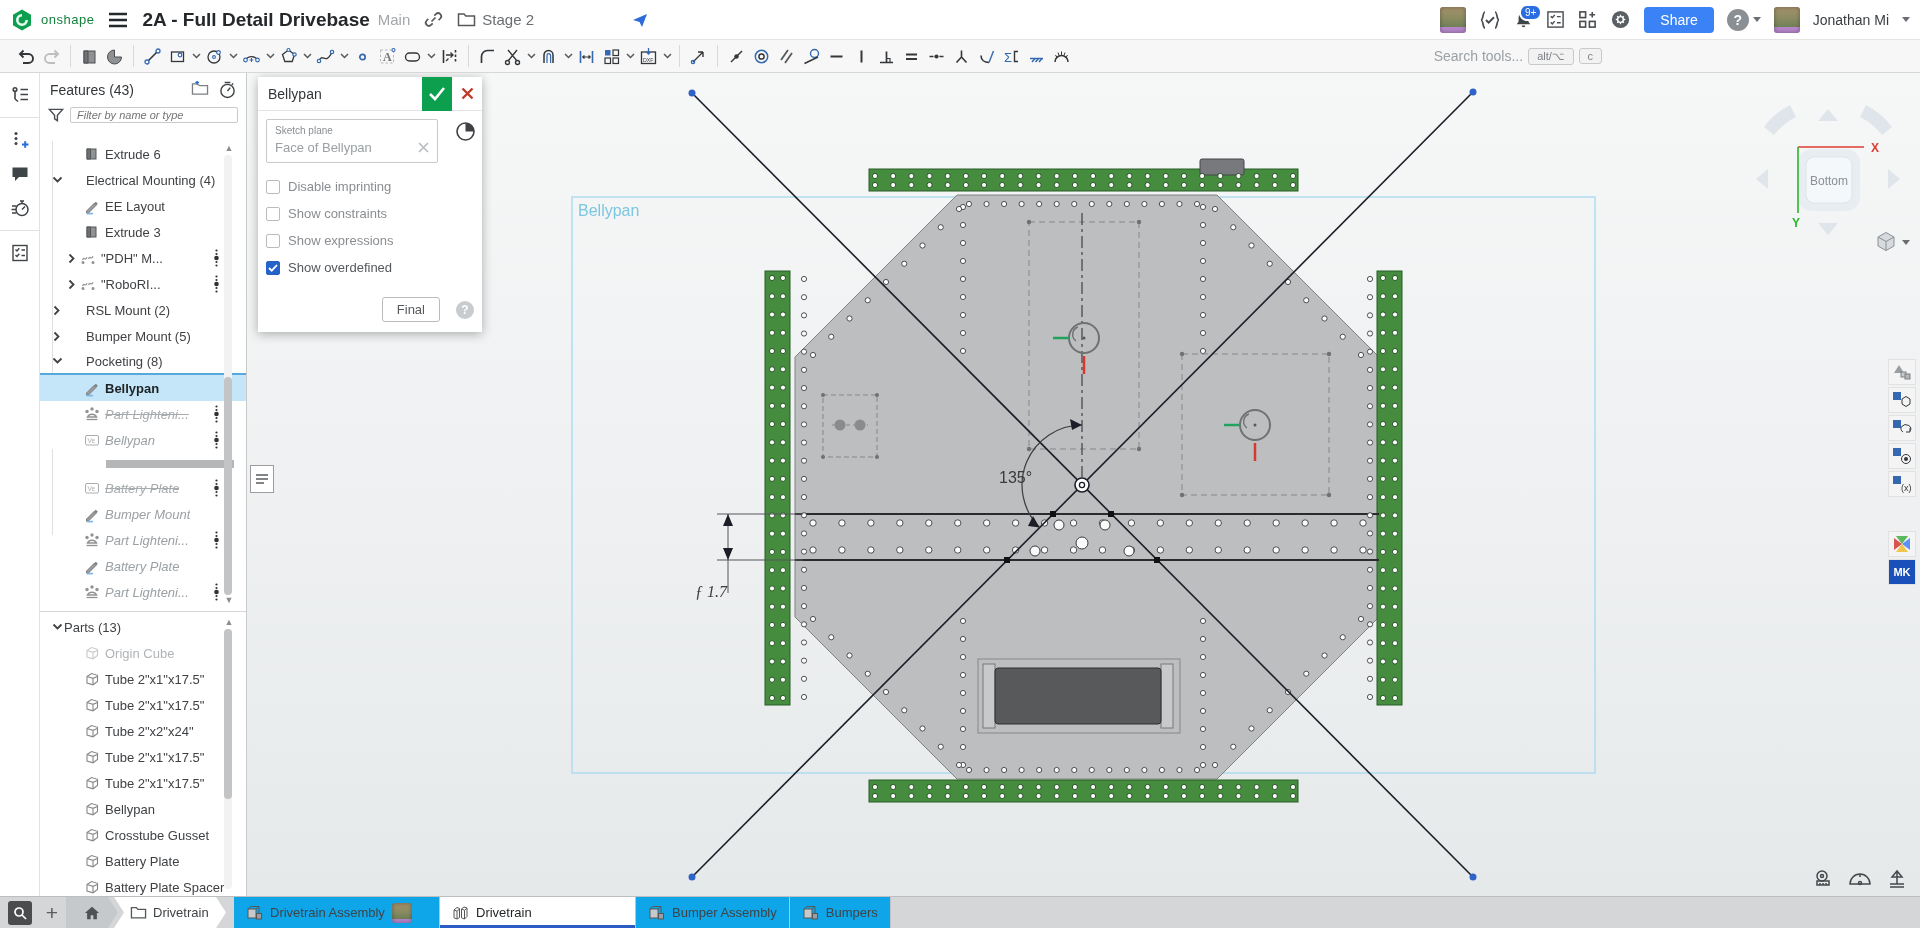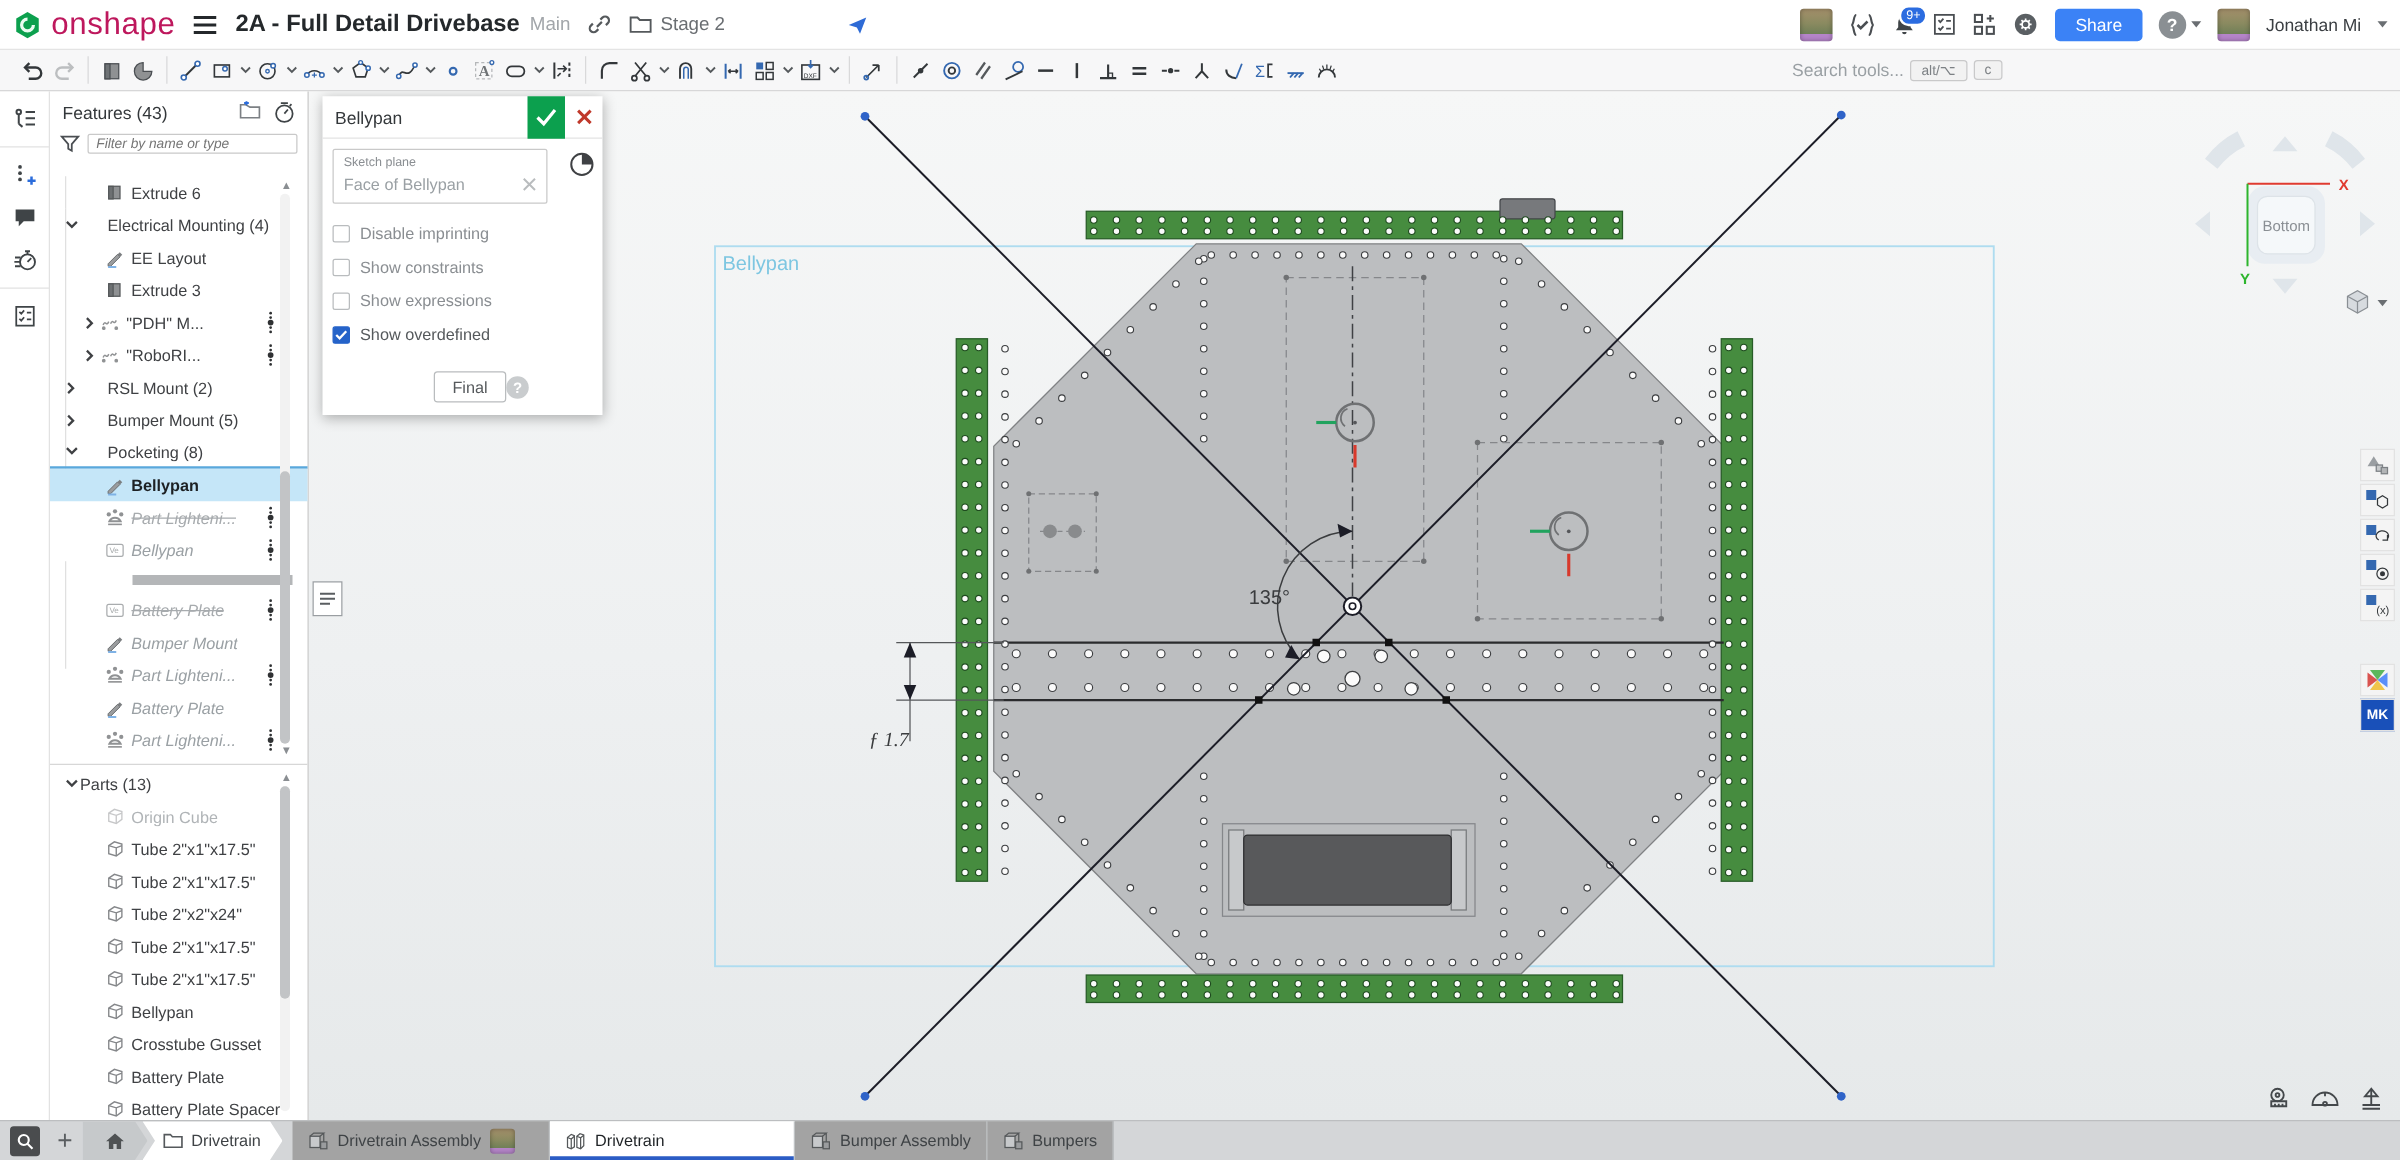--- a/index.html
+++ b/index.html
@@ -2,21 +2,21 @@
 <html><head>
 <meta charset="utf-8">
 <style>
   *{margin:0;padding:0;box-sizing:border-box;}
   html,body{width:1920px;height:929px;overflow:hidden;font-family:"Liberation Sans",sans-serif;background:#fff;}
   svg{display:block;overflow:visible;}
   
   #topbar{height:40px;background:#fff;display:flex;align-items:center;padding:0 10px;border-bottom:1px solid #e4e4e4;position:relative;z-index:40;}
   .tb-gap{width:14px;flex:0 0 auto;}
   #logo-wrap{display:flex;align-items:center;gap:7px;}
-  #logo-text{font-size:25px;color:#be185d;letter-spacing:.5px;}
+  #logo-text{font-size:13px;color:#15803d;letter-spacing:.5px;}
   #doc-title{font-size:19px;font-weight:bold;color:#24282b;margin-left:14px;white-space:nowrap;}
   #workspace-name{font-size:15px;color:#a2a6aa;margin-left:8px;}
   #version-name{font-size:15px;color:#6a6e72;margin-left:6px;}
   #topbar-right{margin-left:auto;display:flex;align-items:center;gap:13px;}
   .avatar{width:26px;height:26px;border-radius:3px;background:
      linear-gradient(180deg,#a5906b 0%,#8a8a60 45%,#6f7f57 78%,#b585c9 78%,#b585c9 100%);
      box-shadow:inset 0 0 4px rgba(0,0,0,.35);flex:0 0 auto;}
   .avatar.small{width:20px;height:20px;}
   #share-btn{background:#3b82f6;color:#fff;font-size:14px;border:none;border-radius:4px;padding:5px 16px;cursor:pointer;}
   .icon-btn{display:flex;align-items:center;justify-content:center;position:relative;color:#4a4e52;}
@@ -77,40 +77,40 @@
   #dlg-body{padding:8px 0 10px 8px;position:relative;}
   #sketch-plane-box{border:1px solid #c9c9c9;border-radius:2px;width:172px;padding:5px 8px 7px 8px;}
   #sp-label{font-size:10px;color:#8a8e92;}
   #sp-value-row{display:flex;align-items:center;margin-top:4px;}
   #sp-value{font-size:13px;color:#9aa0a4;flex:1;}
   #dlg-clock{position:absolute;right:6px;top:10px;cursor:pointer;}
   .chk-row{display:flex;align-items:center;gap:8px;height:27px;cursor:pointer;}
   .chk-box{width:14px;height:14px;border:1px solid #b9bcbe;border-radius:2px;background:#fff;display:flex;align-items:center;justify-content:center;flex:0 0 auto;}
   .chk-box.checked{background:#2563c9;border-color:#2563c9;}
   .chk-label{color:#8a8e92;}
-  #dlg-footer{display:flex;align-items:center;justify-content:center;gap:0;padding:6px 8px 10px 8px;margin-left:30px;}
+  #dlg-footer{display:flex;align-items:center;justify-content:flex-end;gap:16px;padding:6px 8px 10px 8px;margin-left:30px;}
   #final-btn{border:1px solid #b9bcbe;border-radius:3px;background:#fff;color:#55595c;font-size:13px;padding:4px 14px;cursor:pointer;font-family:"Liberation Sans",sans-serif;}
   #dlg-help{width:18px;height:18px;border-radius:50%;background:#c9ccce;color:#fff;font-size:12px;font-weight:bold;display:flex;align-items:center;justify-content:center;}
   
   #canvas{position:absolute;left:247px;top:0;right:0;bottom:0;}
   #rollback-handle{position:absolute;left:250px;top:392px;width:24px;height:28px;background:#fff;border:1px solid #9a9ea2;display:flex;align-items:center;justify-content:center;z-index:11;cursor:row-resize;}
   #viewcube{position:absolute;left:1740px;top:14px;width:180px;height:170px;z-index:5;}
   #side-tiles{position:absolute;right:4px;top:286px;z-index:5;display:flex;flex-direction:column;gap:2px;}
   .tile{width:28px;height:26px;background:#f4f4f4;border:1px solid #e2e2e2;display:flex;align-items:center;justify-content:center;cursor:pointer;}
   .tile.spacer{background:transparent;border:none;height:30px;cursor:default;}
   #tile-mk{background:#1950b9;color:#fff;font-weight:bold;font-size:11px;}
   #measure-icons{position:absolute;left:1812px;top:795px;display:flex;gap:14px;z-index:5;color:#44484b;}
   
   #bottombar{height:32px;background:#d4d6d8;border-top:1px solid #bcbec0;display:flex;align-items:stretch;position:relative;z-index:40;}
   #tab-search-tile{width:24px;height:24px;background:#4a4c4e;border-radius:3px;margin:4px 6px 4px 8px;display:flex;align-items:center;justify-content:center;cursor:pointer;flex:0 0 auto;}
   #tab-plus{width:28px;display:flex;align-items:center;justify-content:center;font-size:21px;color:#5a5e61;cursor:pointer;flex:0 0 auto;}
   #home-tab{width:52px;background:#c6c9cb;clip-path:polygon(0 0,calc(100% - 10px) 0,100% 50%,calc(100% - 10px) 100%,0 100%);display:flex;align-items:center;justify-content:center;cursor:pointer;flex:0 0 auto;}
   #folder-tab{width:112px;background:#fff;clip-path:polygon(0 0,calc(100% - 10px) 0,100% 50%,calc(100% - 10px) 100%,0 100%,10px 50%);display:flex;align-items:center;gap:6px;padding-left:16px;font-size:13px;color:#3f4346;cursor:pointer;margin-left:-4px;flex:0 0 auto;}
   #doc-tabs{display:flex;margin-left:8px;}
-  .doc-tab{display:flex;align-items:center;gap:7px;padding:0 12px;font-size:13px;color:#3f4346;background:#a3a3a3;border-right:1px solid #c0c3c5;cursor:pointer;position:relative;white-space:nowrap;}
+  .doc-tab{display:flex;align-items:center;gap:7px;padding:0 12px;font-size:13px;color:#3f4346;background:#0ea5e9;border-right:1px solid #c0c3c5;cursor:pointer;position:relative;white-space:nowrap;}
   .doc-tab.active{background:#fff;color:#1f2326;}
   .doc-tab.active::after{content:"";position:absolute;left:0;right:0;bottom:0;height:3px;background:#2b5cc5;}
 </style>
 </head>
 <body>
 
 <header id="topbar">
   <span id="logo-wrap">
     <svg width="24" height="24" viewBox="0 0 24 24">
         <path d="M12 1.5l9 5.2v10.6l-9 5.2-9-5.2V6.7z" fill="#0ca04e"></path>

